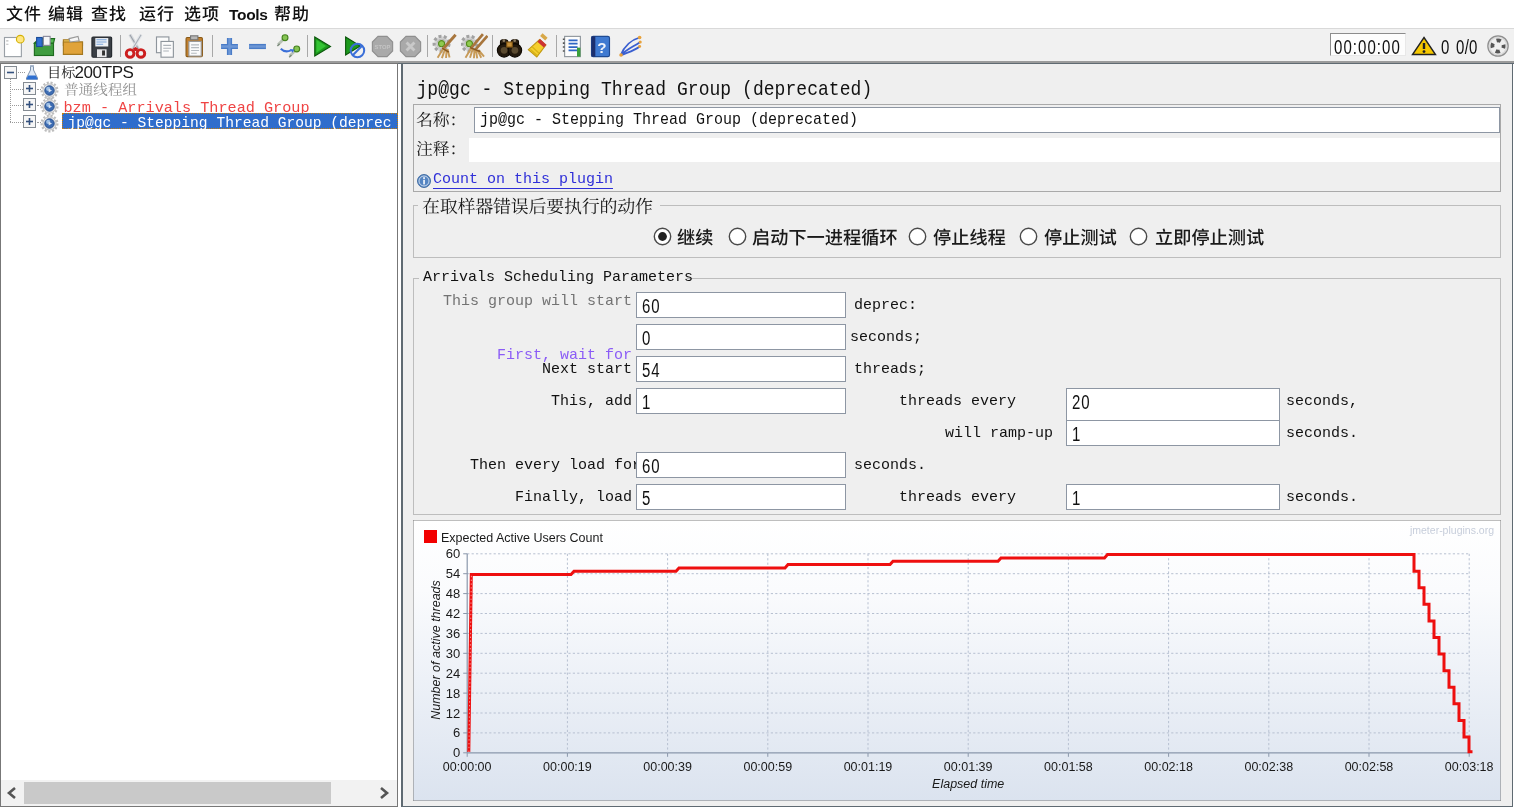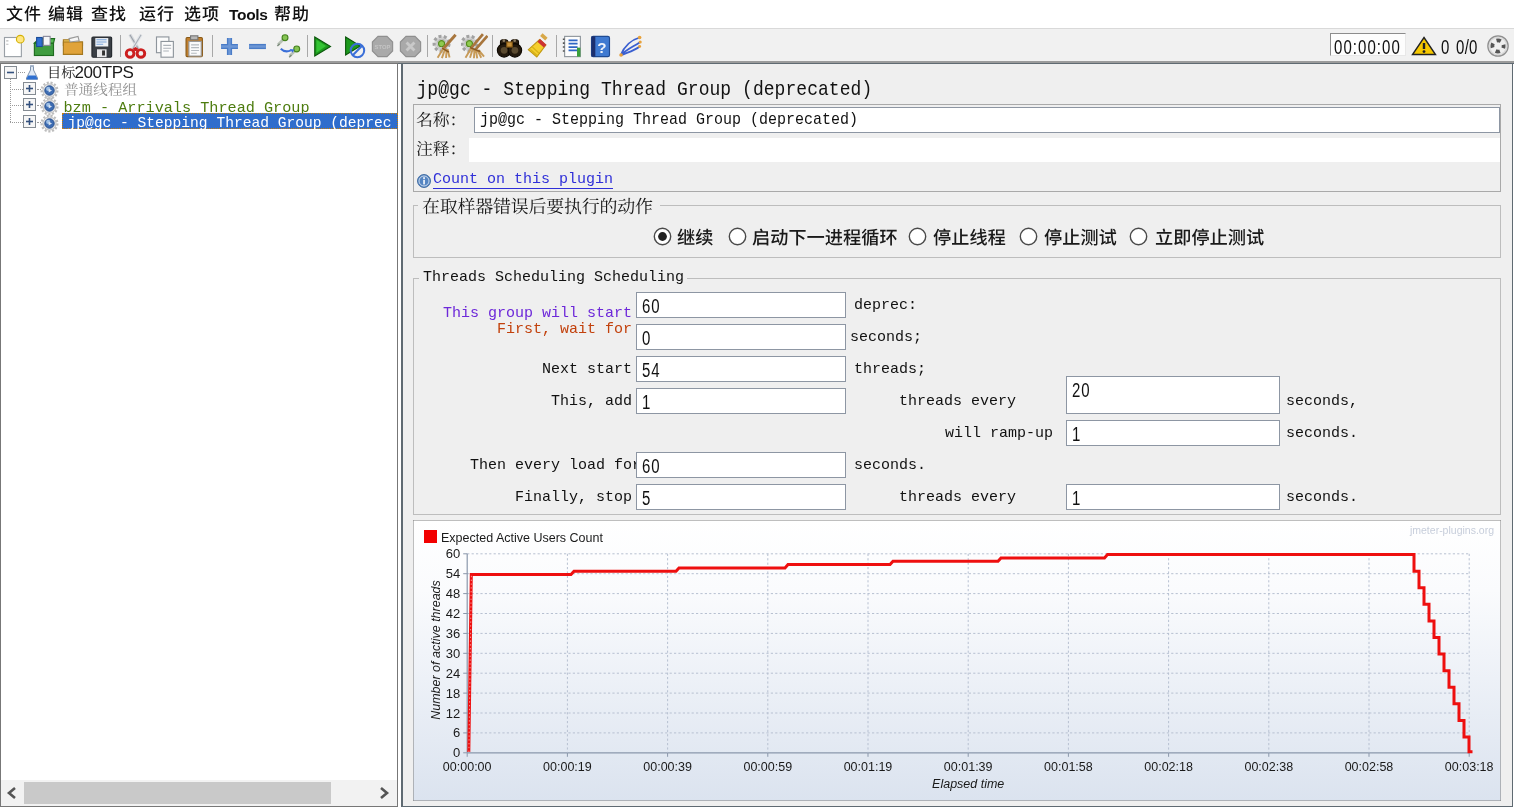--- a/index.html
+++ b/index.html
@@ -262,21 +262,21 @@
 <div style="position:absolute;left:74.5px;top:65.5px;font:17px/14px 'Liberation Sans',sans-serif;color:#1a1a1a;letter-spacing:-0.4px">200TPS</div>
 <svg style="position:absolute;left:64px;top:81.5px;" width="75" height="18.25">
     <g transform="translate(0,12.85) scale(0.0146,-0.0146)" fill="#8f8f8f">
       <path transform="translate(0,0)" d="M178 633 166 627C200 585 236 518 240 464C302 410 367 547 178 633ZM757 638C730 572 696 500 668 457L684 447C725 481 773 532 813 580C834 577 846 585 851 596ZM645 840C626 795 598 732 574 688H396C430 708 424 795 276 837L265 830C300 797 343 739 353 693L362 688H103L111 658H371V423H43L52 393H929C943 393 953 398 955 409C922 439 870 480 870 480L824 423H623V658H886C900 658 909 663 912 674C880 704 827 744 827 744L782 688H604C641 720 682 760 709 792C731 791 743 799 747 811ZM435 658H559V423H435ZM703 136V13H295V136ZM703 166H295V284H703ZM230 312V-77H240C268 -77 295 -61 295 -55V-17H703V-73H713C734 -73 768 -58 769 -52V271C788 275 804 283 811 291L730 353L693 312H301L230 345Z"></path>
       <path transform="translate(1000,0)" d="M97 821 85 814C128 759 186 672 202 607C273 555 323 703 97 821ZM823 296H652V410H823ZM428 84V266H592V84H601C633 84 652 98 652 102V266H823V149C823 135 819 130 803 130C786 130 714 136 714 136V120C748 116 768 107 779 99C789 89 794 74 795 55C876 64 885 93 885 143V545C906 548 923 556 929 563L846 626L813 586H704C719 599 719 626 679 654C740 680 815 718 856 749C877 750 889 751 897 759L824 829L780 788H352L361 759H765C735 729 693 693 658 666C619 687 556 706 460 719L454 702C549 669 616 627 652 588L655 586H434L366 618V62H376C404 62 428 77 428 84ZM823 440H652V557H823ZM592 296H428V410H592ZM592 440H428V557H592ZM180 126C138 96 74 38 30 6L89 -69C97 -62 99 -54 95 -46C126 1 182 72 204 103C214 116 223 117 236 103C331 -14 428 -49 620 -49C729 -49 822 -49 915 -49C919 -20 936 0 967 6V20C848 14 755 14 640 14C452 14 343 34 250 130C247 134 244 136 241 137V459C268 464 282 471 289 478L204 549L166 498H39L45 469H180Z"></path>
       <path transform="translate(2000,0)" d="M42 73 85 -15C95 -12 103 -3 107 10C245 67 349 119 424 159L420 173C270 128 113 87 42 73ZM666 814 656 805C698 774 751 718 767 674C838 634 881 774 666 814ZM318 787 222 831C194 751 118 600 57 536C50 532 31 528 31 528L67 438C74 441 82 448 88 458C139 469 189 482 230 493C177 417 115 340 63 295C55 289 34 285 34 285L73 196C80 198 88 204 94 214C213 247 321 285 381 305L379 320C276 306 173 293 104 286C209 376 325 508 385 599C405 595 418 603 423 612L333 664C315 627 287 578 253 527L89 523C159 593 238 697 281 772C301 769 313 777 318 787ZM646 826 540 838C540 746 543 658 551 575L406 557L417 529L554 546C561 486 569 429 582 375L385 346L396 319L588 346C605 281 626 221 653 168C553 76 437 10 310 -44L317 -62C454 -20 576 36 682 116C722 53 773 1 837 -39C887 -72 948 -97 971 -65C979 -54 976 -39 945 -3L961 148L948 151C936 108 916 59 904 34C896 15 888 15 869 27C813 59 769 104 734 159C782 201 827 248 868 303C892 299 902 302 910 312L815 365C781 309 743 260 702 216C681 259 665 305 652 355L945 397C958 399 967 407 968 418C931 444 870 477 870 477L830 411L646 384C633 438 625 495 620 554L905 589C916 590 926 597 928 609C891 635 830 670 830 670L788 604L617 583C612 653 610 726 611 799C636 803 645 813 646 826Z"></path>
       <path transform="translate(3000,0)" d="M348 -12 356 -41H951C964 -41 973 -36 976 -26C945 5 891 47 891 47L845 -12H695V162H905C919 162 929 167 932 177C900 207 850 247 850 247L805 191H695V346H921C935 346 944 351 947 362C915 392 864 433 864 433L818 375H406L414 346H629V191H414L422 162H629V-12ZM452 770V448H461C488 448 515 463 515 469V502H816V460H826C848 460 880 476 881 482V731C899 734 914 742 920 750L842 808L808 770H520L452 801ZM515 532V741H816V532ZM333 837C271 795 145 737 40 707L45 690C98 697 154 708 206 720V546H40L48 517H194C163 381 109 243 30 139L43 125C111 190 165 265 206 349V-77H216C247 -77 270 -60 270 -55V433C303 396 338 345 348 303C409 257 460 381 270 458V517H401C415 517 425 522 427 533C398 562 350 601 350 601L307 546H270V736C307 746 340 757 367 767C391 760 408 761 417 770Z"></path>
       <path transform="translate(4000,0)" d="M44 69 88 -20C98 -16 106 -8 109 5C240 63 338 113 408 152L404 166C259 123 111 83 44 69ZM324 788 228 832C200 757 123 616 62 558C55 553 36 549 36 549L72 459C78 461 84 466 90 473C146 488 201 504 244 517C189 435 122 350 65 302C57 296 36 291 36 291L72 201C80 204 87 209 93 219C217 256 328 297 389 318L386 334C281 317 177 302 107 293C210 381 323 509 382 597C401 592 415 599 420 607L330 664C315 632 292 592 265 550C201 546 139 544 94 543C164 608 244 703 287 773C307 770 319 778 324 788ZM445 797V-3H312L320 -33H948C962 -33 971 -28 974 -17C947 13 902 52 902 52L864 -3H848V724C873 727 886 731 893 742L805 810L768 763H523ZM511 -3V228H780V-3ZM511 257V489H780V257ZM511 519V734H780V519Z"></path>
     </g>
   </svg>
-<div style="position:absolute;left:63.5px;top:98.5px;font:15.2px 'Liberation Mono',monospace;color:#4d7c0f">bzm - Arrivals Thread Group</div>
+<div style="position:absolute;left:63.5px;top:98.5px;font:15.2px 'Liberation Mono',monospace;color:#ef4444">bzm - Arrivals Thread Group</div>
 <div style="position:absolute;left:62px;top:112.5px;width:336px;height:16.8px;background:#2f6dcc;border:1px dotted #c87f0a;box-sizing:border-box"></div>
 <div style="position:absolute;left:67.5px;top:114.8px;font:14.6px 'Liberation Mono',monospace;color:#fff;white-space:nowrap;width:330px;overflow:hidden">jp@gc - Stepping Thread Group (deprec</div>
 <div style="position:absolute;left:1px;top:780px;width:396px;height:26px;background:#f2f2f2"></div>
 <div style="position:absolute;left:24px;top:782px;width:307px;height:22px;background:#c9c9c9"></div>
 <svg style="position:absolute;left:6px;top:786px" width="12" height="14" viewBox="0 0 12 14">
     <path d="M9 2 L3 7 L9 12" fill="none" stroke="#555" stroke-width="2.6"></path>
   </svg>
 <svg style="position:absolute;left:378px;top:786px" width="12" height="14" viewBox="0 0 12 14">
     <path d="M3 2 L9 7 L3 12" fill="none" stroke="#555" stroke-width="2.6"></path>
   </svg>
@@ -380,56 +380,56 @@
       <path transform="translate(0,0)" d="M93 659V564H910V659ZM226 499C262 369 302 198 316 87L417 112C400 224 360 390 321 521ZM419 828C438 777 459 708 467 664L565 692C555 736 532 801 512 852ZM680 520C650 376 592 178 539 52H50V-44H951V52H642C691 175 748 351 787 500Z"></path>
       <path transform="translate(1000,0)" d="M407 512V394H197V512ZM407 597H197V708H407ZM308 230C325 201 344 169 361 136L197 84V309H502V792H100V105C100 67 76 48 56 39C71 15 88 -30 94 -58C119 -40 155 -25 401 58C418 22 432 -10 442 -36L529 10C502 79 441 188 389 270ZM578 786V-84H673V699H828V210C828 197 824 193 810 193C797 192 755 192 710 194C723 168 734 129 737 104C807 103 852 104 882 120C912 135 921 162 921 209V786Z"></path>
       <path transform="translate(2000,0)" d="M480 569H786V498H480ZM394 634V432H877V634ZM307 380V209H389V303H872V209H957V380ZM561 826C572 806 584 782 593 760H326V681H954V760H695C683 788 665 824 647 851ZM402 239V163H588V17C588 5 584 1 568 1C553 0 496 0 441 2C454 -22 466 -55 470 -80C547 -80 600 -80 637 -69C674 -56 683 -32 683 14V163H860V239ZM251 842C200 694 116 548 27 453C43 430 69 379 78 357C102 384 126 414 149 447V-83H236V588C275 661 310 738 337 814Z"></path>
       <path transform="translate(3000,0)" d="M180 630V60H45V-34H953V60H589V423H904V518H589V842H489V60H277V630Z"></path>
       <path transform="translate(4000,0)" d="M485 86C533 36 590 -33 616 -77L677 -37C649 6 591 73 543 121ZM309 788V148H382V719H579V152H655V788ZM858 830V17C858 2 852 -3 838 -3C823 -3 777 -4 725 -2C736 -25 747 -60 750 -81C822 -81 867 -78 896 -65C924 -52 934 -29 934 18V830ZM721 753V147H794V753ZM442 654V288C442 171 424 53 261 -25C274 -37 296 -68 304 -83C484 3 512 154 512 286V654ZM75 766C130 735 203 688 238 657L296 733C259 764 184 807 131 834ZM33 497C88 467 162 422 198 393L254 468C215 497 141 539 87 566ZM52 -23 138 -72C180 23 226 143 262 248L185 298C146 184 91 55 52 -23Z"></path>
       <path transform="translate(5000,0)" d="M110 770C162 724 229 659 259 616L325 682C293 723 225 785 172 827ZM781 793C820 750 864 690 882 650L951 696C931 734 885 791 845 833ZM50 533V442H179V106C179 63 149 33 129 20C145 1 167 -39 175 -62C191 -43 221 -23 395 93C387 112 376 149 371 174L269 109V533ZM665 838 670 643H348V552H674C692 170 738 -78 863 -80C902 -80 949 -39 972 140C956 149 913 174 897 194C892 99 881 46 866 46C816 49 782 263 768 552H962V643H764C762 706 761 771 761 838ZM362 69 387 -19C471 5 580 37 683 68L670 151L561 121V333H647V420H379V333H474V97Z"></path>
     </g>
   </svg>
 <div style="position:absolute;left:413px;top:278px;width:1088px;height:237px;border:1px solid #bdbdbd;box-sizing:border-box"></div>
 <div style="position:absolute;left:419px;top:269px;width:268px;height:17px;background:#efefef"></div>
-<div style="position:absolute;left:423px;top:269px;font:15px 'Liberation Mono',monospace;color:#111">Threads Scheduling Scheduling</div>
-<div style="position:absolute;left:443.0px;top:305px;font:15px 'Liberation Mono',monospace;color:#6d28d9;white-space:pre">This group will start</div>
+<div style="position:absolute;left:423px;top:269px;font:15px 'Liberation Mono',monospace;color:#111">Arrivals Scheduling Parameters</div>
+<div style="position:absolute;left:443.0px;top:293px;font:15px 'Liberation Mono',monospace;color:#737373;white-space:pre">This group will start</div>
 <div class="inp" style="left:636px;top:292px;width:210px;height:26px">
     <span>60</span>
   </div>
 <div style="position:absolute;left:854px;top:296.5px;font:15px 'Liberation Mono',monospace;color:#111;white-space:pre">deprec:</div>
-<div style="position:absolute;left:497.0px;top:321px;font:15px 'Liberation Mono',monospace;color:#c2410c;white-space:pre">First, wait for</div>
+<div style="position:absolute;left:497.0px;top:347px;font:15px 'Liberation Mono',monospace;color:#8b5cf6;white-space:pre">First, wait for</div>
 <div class="inp" style="left:636px;top:324px;width:210px;height:26px">
     <span>0</span>
   </div>
 <div style="position:absolute;left:850px;top:328.5px;font:15px 'Liberation Mono',monospace;color:#111;white-space:pre">seconds;</div>
 <div style="position:absolute;left:542.0px;top:360.5px;font:15px 'Liberation Mono',monospace;color:#111;white-space:pre">Next start</div>
 <div class="inp" style="left:636px;top:356px;width:210px;height:26px">
     <span>54</span>
   </div>
 <div style="position:absolute;left:854px;top:360.5px;font:15px 'Liberation Mono',monospace;color:#111;white-space:pre">threads;</div>
 <div style="position:absolute;left:551.0px;top:392.5px;font:15px 'Liberation Mono',monospace;color:#111;white-space:pre">This, add</div>
 <div class="inp" style="left:636px;top:388px;width:210px;height:26px">
     <span>1</span>
   </div>
 <div style="position:absolute;left:899px;top:392.5px;font:15px 'Liberation Mono',monospace;color:#111;white-space:pre">threads every</div>
-<div class="inp" style="left:1066px;top:376px;width:214px;height:38px">
+<div class="inp" style="left:1066px;top:388px;width:214px;height:38px">
     <span>20</span>
   </div>
 <div style="position:absolute;left:1286px;top:392.5px;font:15px 'Liberation Mono',monospace;color:#111;white-space:pre">seconds,</div>
 <div style="position:absolute;left:945.0px;top:424.5px;font:15px 'Liberation Mono',monospace;color:#111;white-space:pre">will ramp-up</div>
 <div class="inp" style="left:1066px;top:420px;width:214px;height:26px">
     <span>1</span>
   </div>
 <div style="position:absolute;left:1286px;top:424.5px;font:15px 'Liberation Mono',monospace;color:#111;white-space:pre">seconds.</div>
 <div style="position:absolute;left:470.0px;top:456.5px;font:15px 'Liberation Mono',monospace;color:#111;white-space:pre">Then every load for</div>
 <div class="inp" style="left:636px;top:452px;width:210px;height:26px">
     <span>60</span>
   </div>
 <div style="position:absolute;left:854px;top:456.5px;font:15px 'Liberation Mono',monospace;color:#111;white-space:pre">seconds.</div>
-<div style="position:absolute;left:515.0px;top:488.5px;font:15px 'Liberation Mono',monospace;color:#111;white-space:pre">Finally, stop</div>
+<div style="position:absolute;left:515.0px;top:488.5px;font:15px 'Liberation Mono',monospace;color:#111;white-space:pre">Finally, load</div>
 <div class="inp" style="left:636px;top:484px;width:210px;height:26px">
     <span>5</span>
   </div>
 <div style="position:absolute;left:899px;top:488.5px;font:15px 'Liberation Mono',monospace;color:#111;white-space:pre">threads every</div>
 <div class="inp" style="left:1066px;top:484px;width:214px;height:26px">
     <span>1</span>
   </div>
 <div style="position:absolute;left:1286px;top:488.5px;font:15px 'Liberation Mono',monospace;color:#111;white-space:pre">seconds.</div>
 <svg style="position:absolute;left:413px;top:520px" width="1088" height="281" viewBox="0 0 1088 281">
 <defs>

